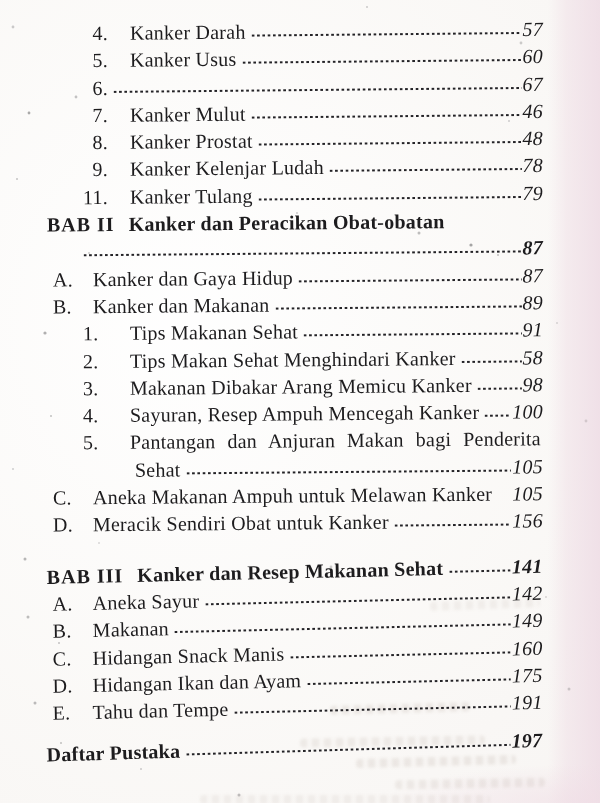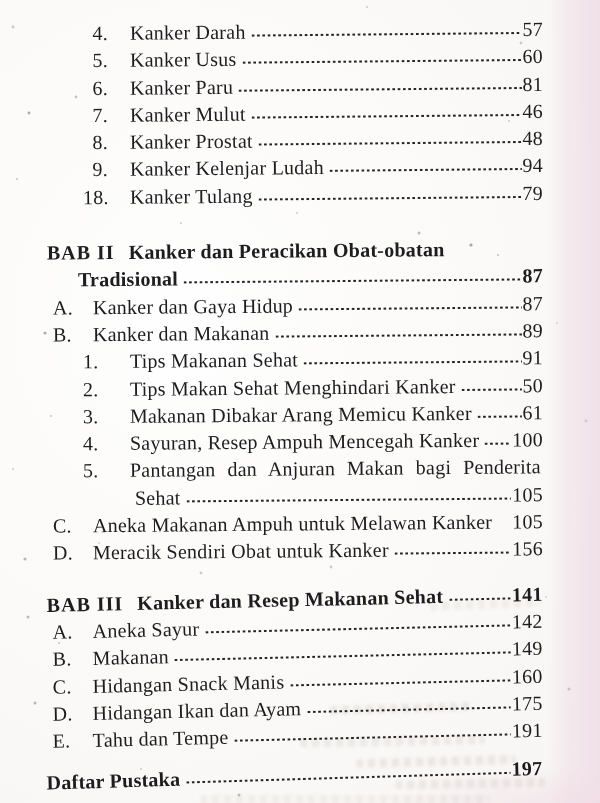--- a/index.html
+++ b/index.html
@@ -70,21 +70,21 @@
     white-space:nowrap;
   }
   .row .txt{line-height:23px;}
   .num{line-height:23px;}
   .leader{
     flex:1;height:6px;margin:0 1px 5px 5px;min-width:8px;
     background-image:radial-gradient(circle at 2.2px 3px, #232226 1.15px, rgba(0,0,0,0) 1.5px);
     background-size:5.3px 6px;background-repeat:repeat-x;background-position:left bottom;
   }
   .leader.blank{background:none;}
-  .pg{line-height:23px;}
+  .pg{line-height:23px;font-style:italic;}
 
   
   .ind-num{padding-left:83px;}               
   .ind-num .num{width:25px;text-align:right;}
   .ind-num .txt{margin-left:22px;}
   .ind-sub .num{text-align:left;}
   .ind-letter{padding-left:53px;}            
   .ind-letter .num{width:26px;text-align:left;}
   .ind-letter .txt{margin-left:14px;}
   .ind-bab{padding-left:47px;font-weight:bold;}
@@ -93,21 +93,21 @@
   .ind-cont2{padding-left:135px;}                 
   .justify .txt{flex:1;text-align:justify;text-align-last:justify;margin-right:2px;}
 
   
   .tilt-a{transform:rotate(-0.55deg);transform-origin:0 100%;}
   .tilt-b{transform:rotate(-0.5deg);transform-origin:0 100%;}
   .tilt-c{transform:rotate(-1.3deg);transform-origin:0 100%;}
   .tilt-d{transform:rotate(-1.7deg);transform-origin:0 100%;}
 
   .sec-top{padding-top:19px;}
-  .sec-bab2{margin-top:28px;}
+  .sec-bab2{}
   .sec-bab3{margin-top:25px;}
   .sec-footer{margin-top:15px;}
   .bold{font-weight:bold;}
 </style>
 </head>
 <body>
 
 <div class="page">
   <div class="edge-tint"></div>
   <div class="edge-tint-bottom"></div>
@@ -129,57 +129,55 @@
         <span class="pg">57</span>
       </div>
       <div class="row ind-num tilt-a">
         <span class="num">5.</span>
         <span class="txt">Kanker Usus</span>
         <span class="leader"></span>
         <span class="pg">60</span>
       </div>
       <div class="row ind-num tilt-a">
         <span class="num">6.</span>
-        <span class="txt">Kanker Paru</span>
-        <span class="leader"></span>
-        <span class="pg">81</span>
+        <span class="leader"></span>
+        <span class="pg">67</span>
       </div>
       <div class="row ind-num tilt-a">
         <span class="num">7.</span>
         <span class="txt">Kanker Mulut</span>
         <span class="leader"></span>
         <span class="pg">46</span>
       </div>
       <div class="row ind-num tilt-a">
         <span class="num">8.</span>
         <span class="txt">Kanker Prostat</span>
         <span class="leader"></span>
         <span class="pg">48</span>
       </div>
       <div class="row ind-num tilt-a">
         <span class="num">9.</span>
         <span class="txt">Kanker Kelenjar Ludah</span>
         <span class="leader"></span>
-        <span class="pg">94</span>
-      </div>
-      <div class="row ind-num tilt-a">
-        <span class="num">18.</span>
+        <span class="pg">78</span>
+      </div>
+      <div class="row ind-num tilt-a">
+        <span class="num">11.</span>
         <span class="txt">Kanker Tulang</span>
         <span class="leader"></span>
         <span class="pg">79</span>
       </div>
     </div>
 
     <div class="sec-bab2">
       <div class="row ind-bab tilt-b">
         <span class="bab">BAB II</span>
         <span class="txt">Kanker dan Peracikan Obat-obatan</span>
       </div>
       <div class="row ind-cont tilt-b">
-        <span class="txt">Tradisional</span>
         <span class="leader"></span>
         <span class="pg">87</span>
       </div>
       <div class="row ind-letter tilt-b">
         <span class="num">A.</span>
         <span class="txt">Kanker dan Gaya Hidup</span>
         <span class="leader"></span>
         <span class="pg">87</span>
       </div>
       <div class="row ind-letter tilt-b">
@@ -191,27 +189,27 @@
       <div class="row ind-num ind-sub tilt-b">
         <span class="num">1.</span>
         <span class="txt">Tips Makanan Sehat</span>
         <span class="leader"></span>
         <span class="pg">91</span>
       </div>
       <div class="row ind-num ind-sub tilt-b">
         <span class="num">2.</span>
         <span class="txt">Tips Makan Sehat Menghindari Kanker</span>
         <span class="leader"></span>
-        <span class="pg">50</span>
+        <span class="pg">58</span>
       </div>
       <div class="row ind-num ind-sub tilt-b">
         <span class="num">3.</span>
         <span class="txt">Makanan Dibakar Arang Memicu Kanker</span>
         <span class="leader"></span>
-        <span class="pg">61</span>
+        <span class="pg">98</span>
       </div>
       <div class="row ind-num ind-sub tilt-b">
         <span class="num">4.</span>
         <span class="txt">Sayuran, Resep Ampuh Mencegah Kanker</span>
         <span class="leader"></span>
         <span class="pg">100</span>
       </div>
       <div class="row ind-num ind-sub justify tilt-b">
         <span class="num">5.</span>
         <span class="txt">Pantangan dan Anjuran Makan bagi Penderita</span>

